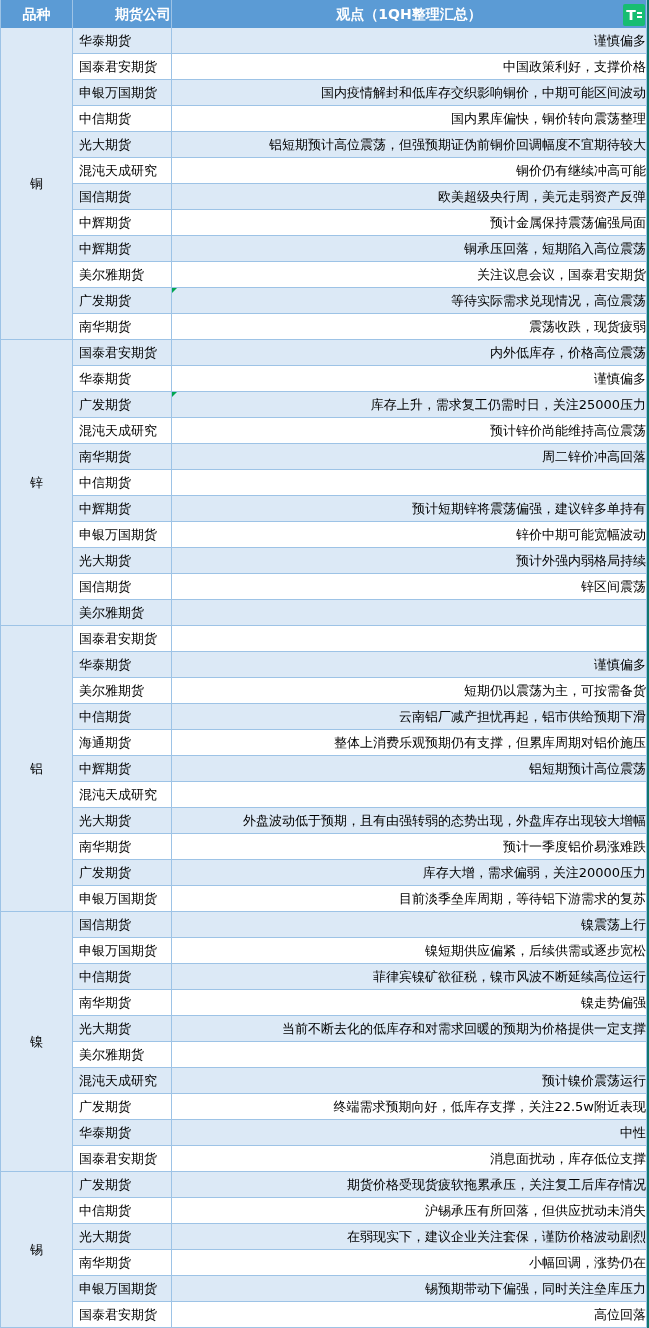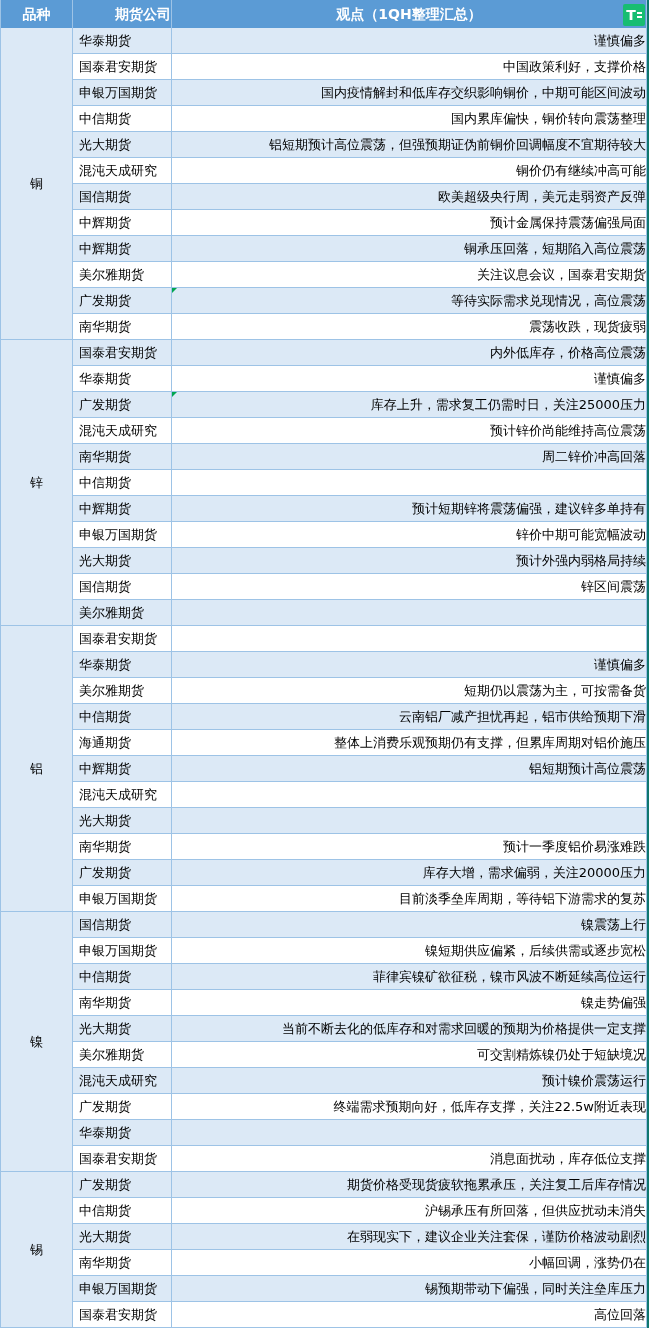--- a/index.html
+++ b/index.html
@@ -258,20 +258,21 @@
             </div>
             <div class="row stripe">
               <div class="company-cell">中辉期货</div>
               <div class="view-cell"><span>铝短期预计高位震荡</span></div>
             </div>
             <div class="row plain">
               <div class="company-cell">混沌天成研究</div>
             </div>
             <div class="row stripe">
               <div class="company-cell">光大期货</div>
+              <div class="view-cell"><span>外盘波动低于预期，且有由强转弱的态势出现，外盘库存出现较大增幅</span></div>
             </div>
             <div class="row plain">
               <div class="company-cell">南华期货</div>
               <div class="view-cell"><span>预计一季度铝价易涨难跌</span></div>
             </div>
             <div class="row stripe">
               <div class="company-cell">广发期货</div>
               <div class="view-cell"><span>库存大增，需求偏弱，关注20000压力</span></div>
             </div>
             <div class="row plain">
@@ -298,32 +299,32 @@
             <div class="row plain">
               <div class="company-cell">南华期货</div>
               <div class="view-cell"><span>镍走势偏强</span></div>
             </div>
             <div class="row stripe">
               <div class="company-cell">光大期货</div>
               <div class="view-cell"><span>当前不断去化的低库存和对需求回暖的预期为价格提供一定支撑</span></div>
             </div>
             <div class="row plain">
               <div class="company-cell">美尔雅期货</div>
-              <div class="view-cell"><span>可交割精炼镍仍处于短缺境况</span></div>
             </div>
             <div class="row stripe">
               <div class="company-cell">混沌天成研究</div>
               <div class="view-cell"><span>预计镍价震荡运行</span></div>
             </div>
             <div class="row plain">
               <div class="company-cell">广发期货</div>
               <div class="view-cell"><span>终端需求预期向好，低库存支撑，关注22.5w附近表现</span></div>
             </div>
             <div class="row stripe">
               <div class="company-cell">华泰期货</div>
+              <div class="view-cell"><span>中性</span></div>
             </div>
             <div class="row plain">
               <div class="company-cell">国泰君安期货</div>
               <div class="view-cell"><span>消息面扰动，库存低位支撑</span></div>
             </div>
           </div>
         </div>
         <div class="section">
           <div class="variety-cell">锡</div>
           <div class="rows">

